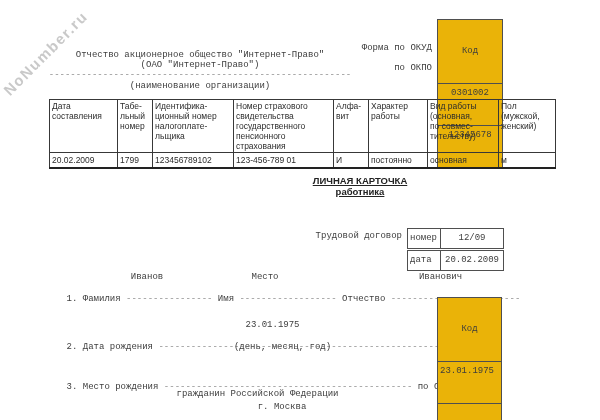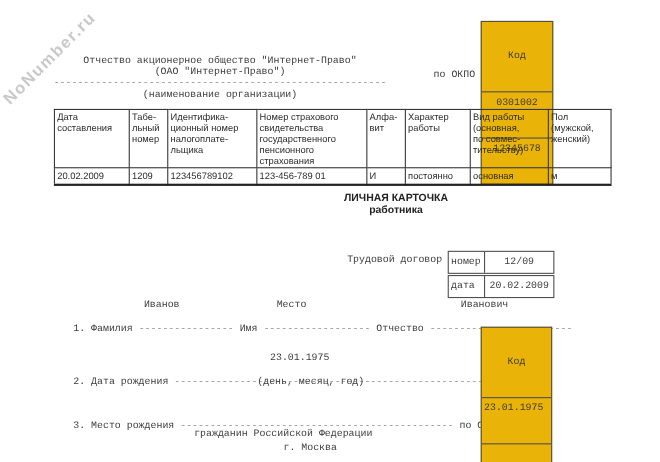--- a/index.html
+++ b/index.html
@@ -43,39 +43,40 @@
   }
   table.mtable td {
     border:1px solid #383838; vertical-align:top;
     font-family:"Liberation Sans","DejaVu Sans",sans-serif;
     font-size:8.5px; line-height:10px; color:#2c2c2c;
     padding:1px 2px; white-space:pre-line; overflow:hidden;
   }
   table.mtable tr.head td { height:50px; }
   table.mtable tr.data td { height:12px; vertical-align:middle; white-space:nowrap; }
 
-  .title { font-family:"Liberation Sans","DejaVu Sans",sans-serif; font-weight:bold; font-size:9.5px; color:#222; }
+  .title { font-family:"Liberation Sans","DejaVu Sans",sans-serif; font-weight:bold; font-size:9.5px; color:#222;text-decoration:underline; }
 
   
   .contract-row { display:flex; border:1px solid #4f4f4f; height:19px; background:#fff; font-size:9px; }
   .contract-row .c-label { width:30px; border-right:1px solid #4f4f4f; padding-left:2px; line-height:18px; }
   .contract-row .c-value { width:62px; text-align:center; line-height:18px; }
 </style>
 </head>
 <body>
 
 <div id="page">
 
   <div class="abs watermark">NoNumber.ru</div>
 
   <div class="abs mono center" style="left:45px; top:50px; width:310px;">Отчество акционерное общество "Интернет-Право"</div>
   <div class="abs mono center" style="left:45px; top:60px; width:310px;">(ОАО "Интернет-Право")</div>
   <div class="abs mono center dash" style="left:45px; top:70px; width:310px;">--------------------------------------------------------</div>
   <div class="abs mono center" style="left:45px; top:81px; width:310px;">(наименование организации)</div>
 
+  <div class="abs mono right" style="left:290px; top:43px; width:142px;">Форма по ОКУД</div>
   <div class="abs mono right" style="left:290px; top:63px; width:142px;">по ОКПО</div>
 
   <div class="abs codebox mono" style="left:437px; top:19px; width:64px;">
     <div class="row center">Код</div>
     <div class="row center">0301002</div>
     <div class="row center">12345678</div>
   </div>
 
   <table class="mtable">
     <colgroup>
@@ -111,21 +112,21 @@
       <td>Вид работы
 (основная,
 по совмес-
 тительству)</td>
       <td>Пол
 (мужской,
 женский)</td>
     </tr>
     <tr class="data">
       <td>20.02.2009</td>
-      <td>1209</td>
+      <td>1799</td>
       <td>123456789102</td>
       <td>123-456-789 01</td>
       <td>И</td>
       <td>постоянно</td>
       <td>основная</td>
       <td>м</td>
     </tr>
   </tbody>
     </table>
 

